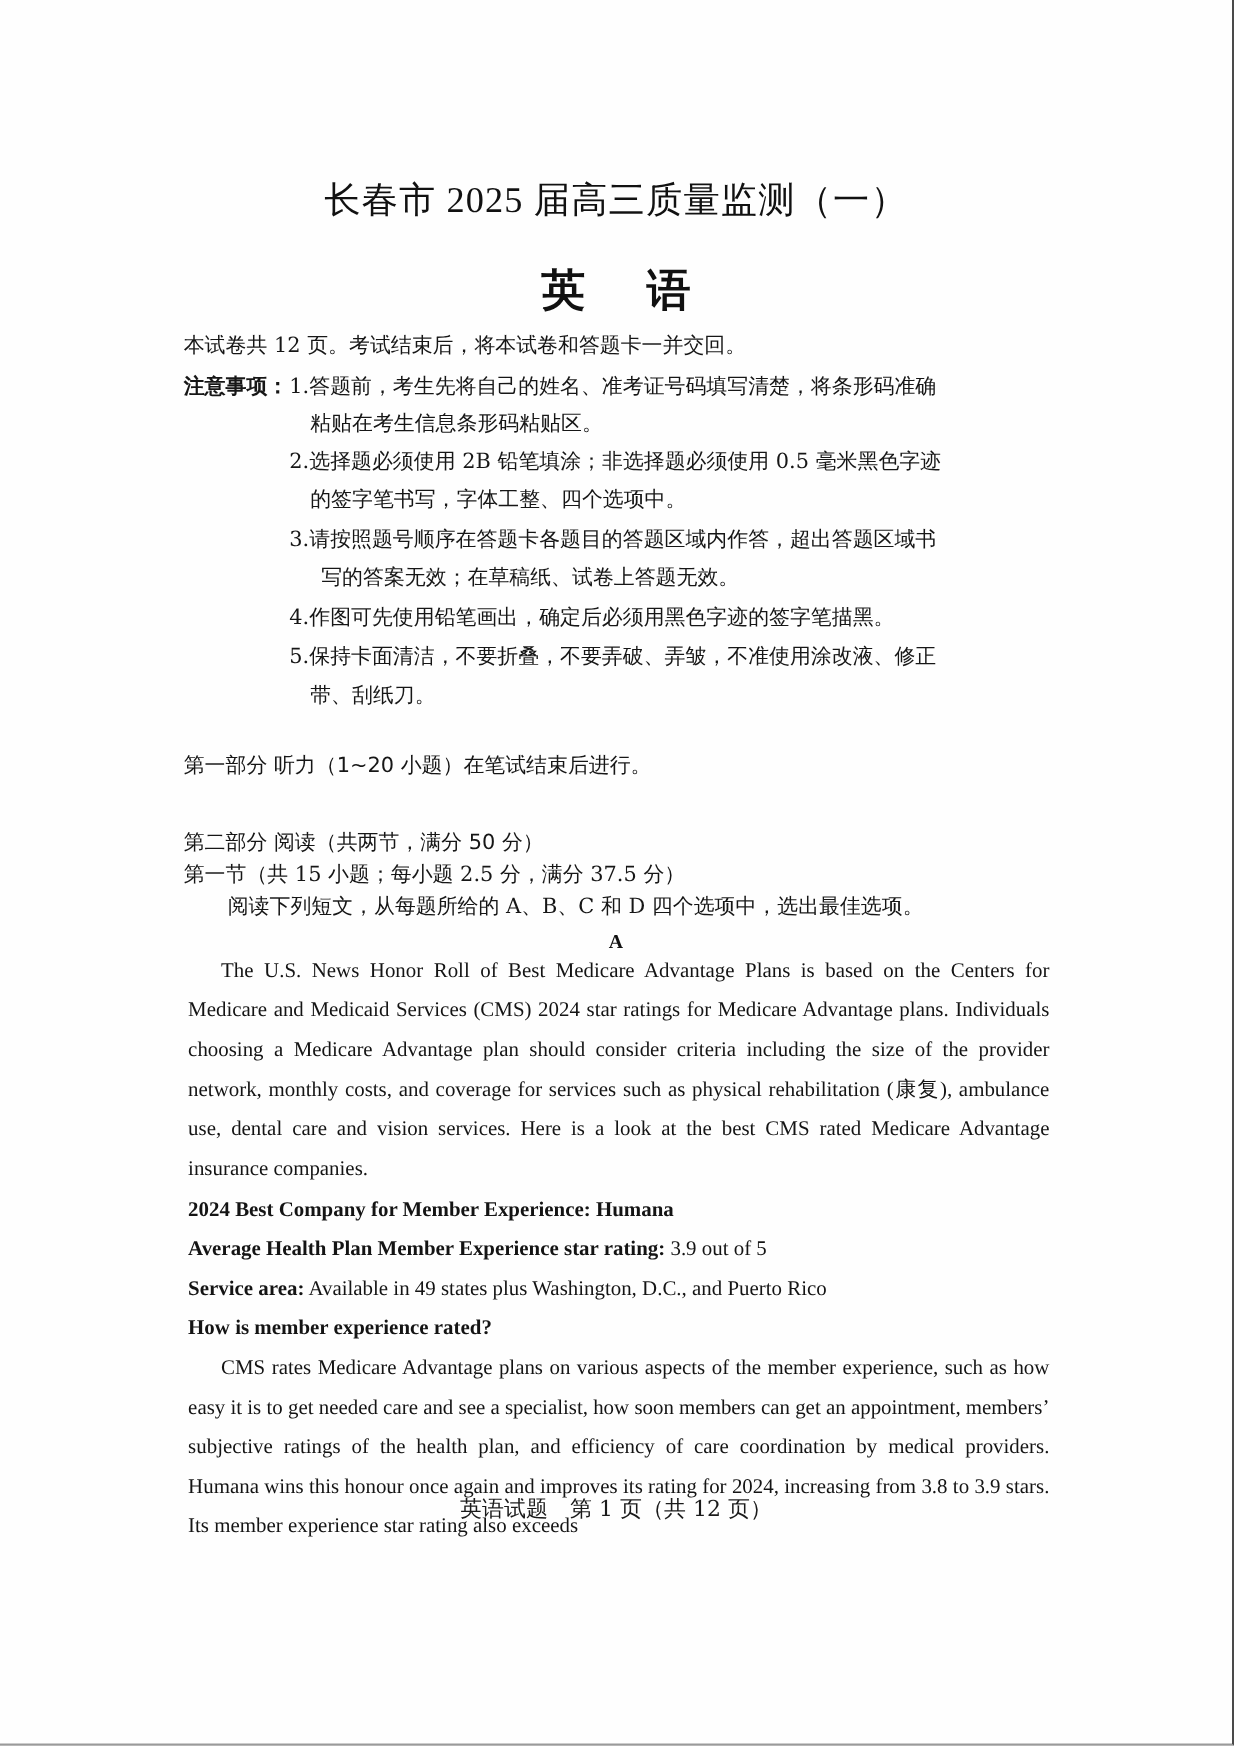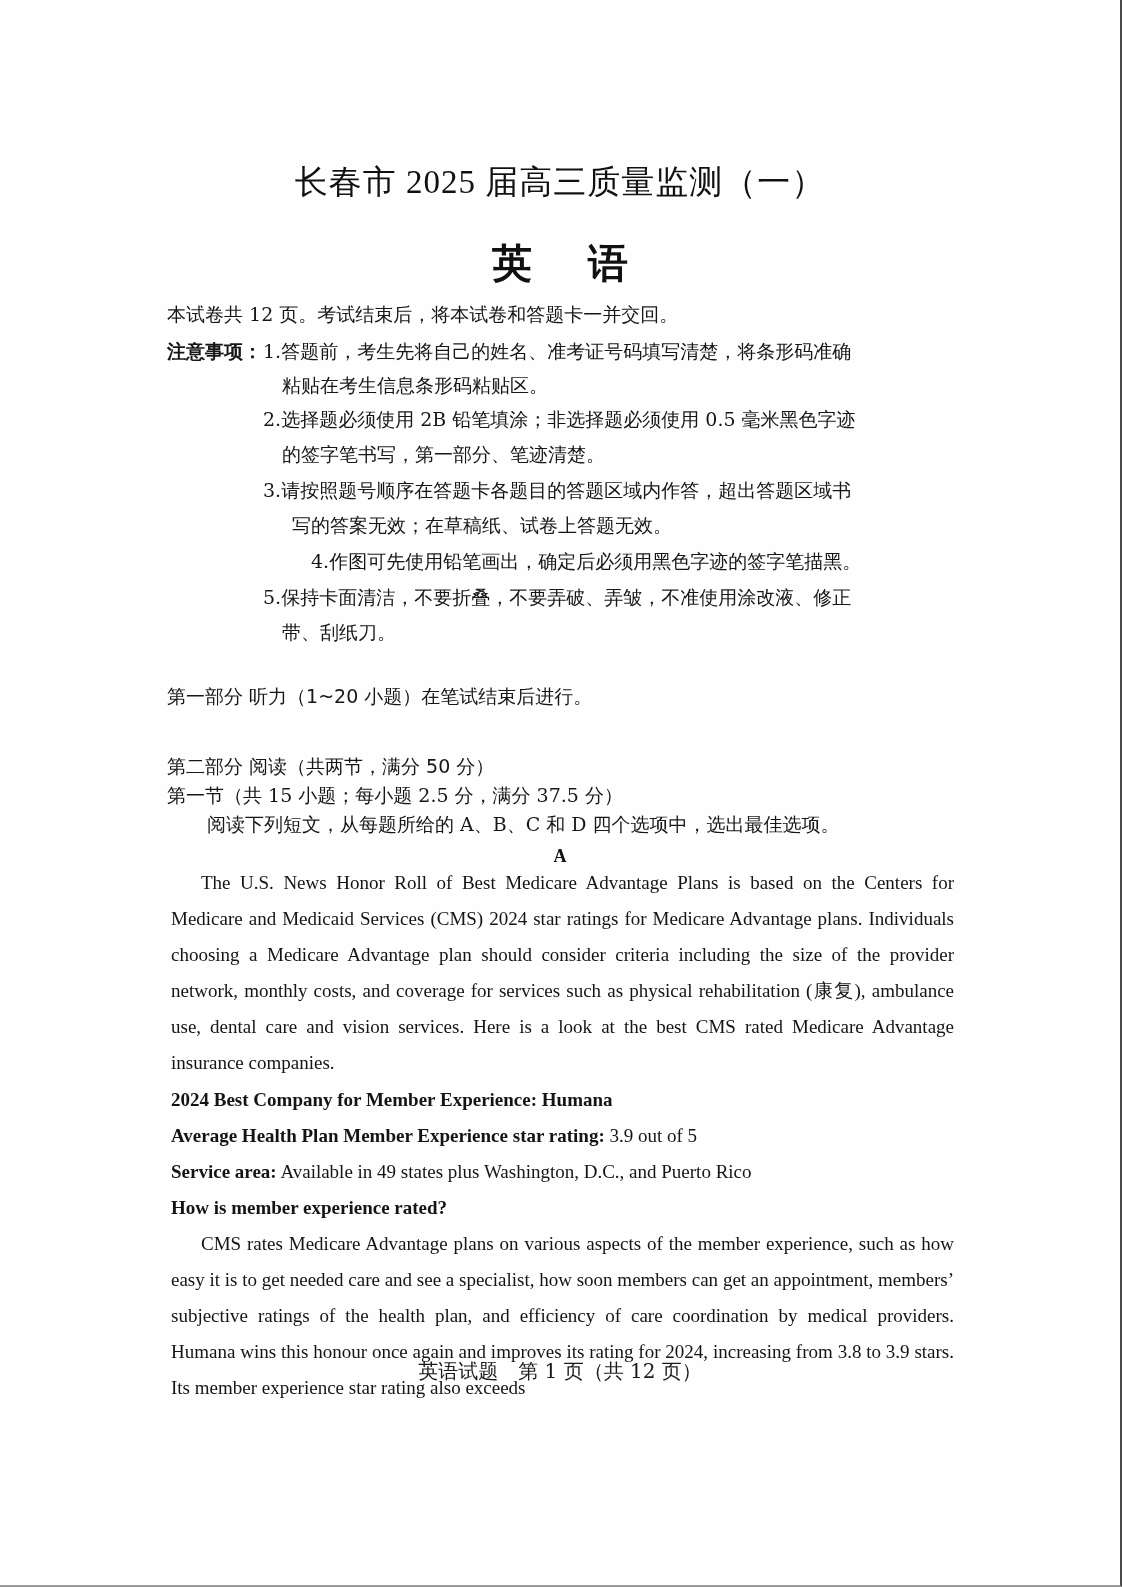--- a/index.html
+++ b/index.html
@@ -112,26 +112,26 @@
   <div class="title">长春市 2025 届高三质量监测（一）</div>
   <div class="subject">英语</div>
 
   <div class="cn" style="left:167px; top:302px;">本试卷共 12 页。考试结束后，将本试卷和答题卡一并交回。</div>
 
   <div class="cn notice-label" style="left:167px; top:339px;">注意事项：</div>
   <div class="cn" style="left:263px; top:339px;">1.答题前，考生先将自己的姓名、准考证号码填写清楚，将条形码准确</div>
   <div class="cn" style="left:282px; top:373px;">粘贴在考生信息条形码粘贴区。</div>
 
   <div class="cn" style="left:263px; top:407px;">2.选择题必须使用 2B 铅笔填涂；非选择题必须使用 0.5 毫米黑色字迹</div>
-  <div class="cn" style="left:282px; top:442px;">的签字笔书写，第一部分、笔迹清楚。</div>
+  <div class="cn" style="left:282px; top:442px;">的签字笔书写，字体工整、四个选项中。</div>
 
   <div class="cn" style="left:263px; top:478px;">3.请按照题号顺序在答题卡各题目的答题区域内作答，超出答题区域书</div>
   <div class="cn" style="left:292px; top:513px;">写的答案无效；在草稿纸、试卷上答题无效。</div>
 
-  <div class="cn" style="left:263px; top:549px;margin-left:48px;">4.作图可先使用铅笔画出，确定后必须用黑色字迹的签字笔描黑。</div>
+  <div class="cn" style="left:263px; top:549px;">4.作图可先使用铅笔画出，确定后必须用黑色字迹的签字笔描黑。</div>
 
   <div class="cn" style="left:263px; top:585px;">5.保持卡面清洁，不要折叠，不要弄破、弄皱，不准使用涂改液、修正</div>
   <div class="cn" style="left:282px; top:620px;">带、刮纸刀。</div>
 
   <div class="cn bold" style="left:167px; top:684px;">第一部分 听力（1~20 小题）在笔试结束后进行。</div>
 
   <div class="cn bold" style="left:167px; top:754px;">第二部分 阅读（共两节，满分 50 分）</div>
   <div class="cn" style="left:167px; top:783px;">第一节（共 15 小题；每小题 2.5 分，满分 37.5 分）</div>
   <div class="cn" style="left:207px; top:812px;">阅读下列短文，从每题所给的 A、B、C 和 D 四个选项中，选出最佳选项。</div>
 

